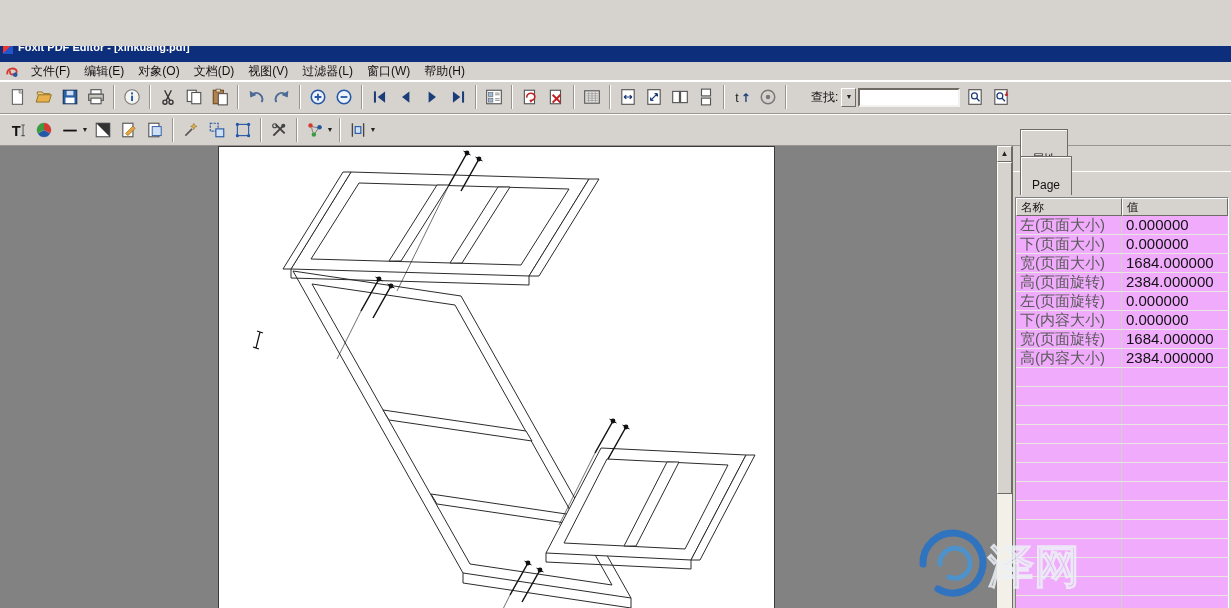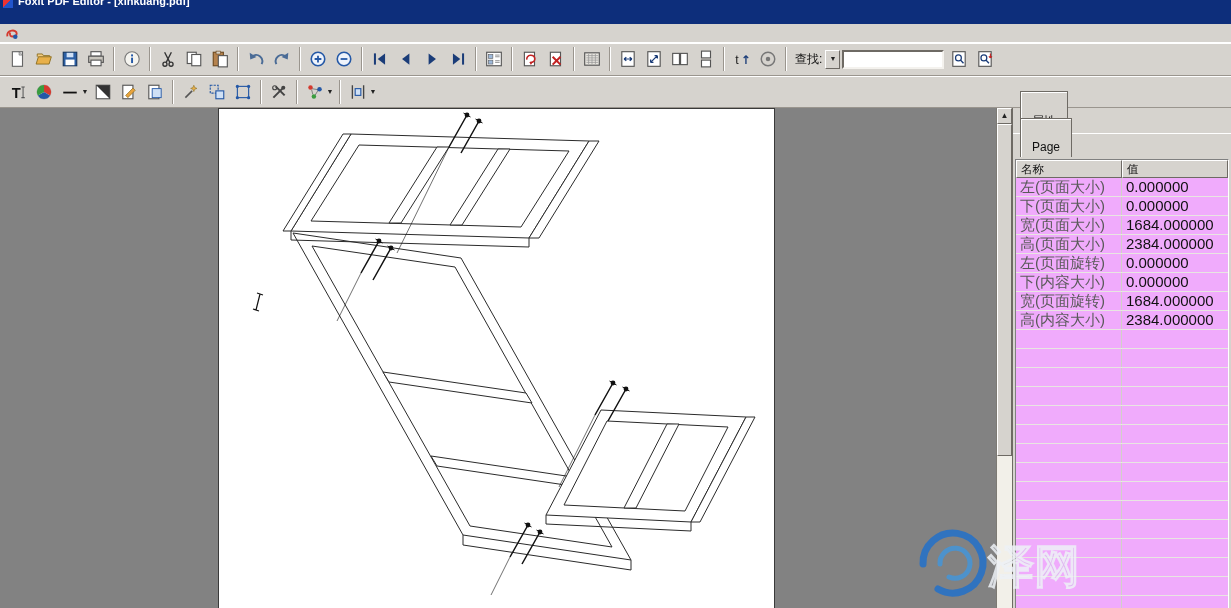--- a/index.html
+++ b/index.html
@@ -1,35 +1,35 @@
 <!DOCTYPE html>
 <html><head>
 <meta charset="utf-8">
 <style>
   html,body{margin:0;padding:0;background:#4a4a4a;}
   *{box-sizing:border-box;}
   .app{position:relative;width:1231px;height:608px;overflow:hidden;background:#d6d3ce;
        font-family:"Liberation Sans",sans-serif;user-select:none;}
   
-  .titlebar{height:24px;background:#0d2e7b;overflow:hidden;display:flex;align-items:flex-start;padding-left:3px;}
+  .titlebar{height:16px;background:#0d2e7b;overflow:hidden;display:flex;align-items:flex-start;padding-left:3px;margin-top:46px;}
   .titlebar .t{color:#fff;font-size:11px;font-weight:bold;line-height:16px;margin-top:-7px;white-space:nowrap;display:flex;gap:5px;align-items:center;}
   .titlebar .ticon{width:10px;height:10px;margin-top:3px;display:inline-block;background:linear-gradient(135deg,#e33 50%,#25c 50%);}
   
   .menubar{height:19px;display:flex;align-items:center;background:#d6d3ce;border-bottom:1px solid #ffffff;padding-left:3px;gap:0;}
   .menubar .appicon{width:16px;height:15px;margin:0 4px 0 1px;}
   .menu-item{font-size:12px;color:#111;padding:1px 7px;white-space:nowrap;}
   
   .toolbar{display:flex;align-items:center;background:#d6d3ce;border-bottom:1px solid #9a958e;box-shadow:inset 0 1px 0 #fff;padding-left:5px;}
   .toolbar.row1{height:33px;}
   .toolbar.row2{height:32px;}
   .tb-btn{width:26px;height:26px;display:flex;align-items:center;justify-content:center;flex:0 0 auto;}
   .tb-btn svg{display:block;}
   .tb-sep{width:2px;height:24px;border-left:1px solid #9a958e;border-right:1px solid #ffffff;margin:0 4px;flex:0 0 auto;}
   .dd{font-size:7px;color:#222;width:10px;text-align:center;flex:0 0 auto;margin-left:-3px;}
-  .find-cluster{display:flex;align-items:center;margin:0 2px 0 4px;gap:2px;flex:0 0 auto;}
+  .find-cluster{display:flex;align-items:center;margin:0 2px 0 20px;gap:2px;flex:0 0 auto;}
   .find-label{font-size:12px;color:#111;margin-right:1px;white-space:nowrap;}
   .find-combo{width:15px;height:19px;background:#d6d3ce;border:1px solid;border-color:#fff #6e6a64 #6e6a64 #fff;font-size:7px;line-height:16px;text-align:center;color:#222;}
   .find-input{width:102px;height:19px;background:#fff;border:2px solid;border-color:#6e6a64 #f4f2ee #f4f2ee #6e6a64;font-size:12px;padding:0 3px;font-family:"Liberation Sans",sans-serif;}
   
   .content{display:flex;height:516px;}
   .canvas{width:996px;position:relative;background:#828282;overflow:hidden;flex:0 0 auto;}
   .page{position:absolute;left:218px;top:0;width:557px;height:540px;background:#fff;border:1px solid #3a3a3a;}
   .page svg{position:absolute;left:0;top:0;}
   
   .vscroll{width:16px;flex:0 0 auto;background:#f2f0e9;border-left:1px solid #7d7a74;display:flex;flex-direction:column;align-items:center;}
@@ -63,20 +63,30 @@
       <span class="ticon"></span>
       <span>Foxit PDF Editor - [xinkuang.pdf]</span>
     </span>
   </div>
 
   <div class="menubar">
     <svg class="appicon" viewBox="0 0 16 16">
       <path d="M3 11 C2 4 13 3 13 8 c0 4 -9 5 -7 -1" stroke="#d43a2f" stroke-width="2" fill="none"></path>
       <circle cx="11.5" cy="11.5" r="2.4" fill="#2458a6"></circle>
     </svg>
+    <span id="menu-items" style="display:flex">
+        <span class="menu-item">文件(F)</span>
+        <span class="menu-item">编辑(E)</span>
+        <span class="menu-item">对象(O)</span>
+        <span class="menu-item">文档(D)</span>
+        <span class="menu-item">视图(V)</span>
+        <span class="menu-item">过滤器(L)</span>
+        <span class="menu-item">窗口(W)</span>
+        <span class="menu-item">帮助(H)</span>
+      </span>
   </div>
 
   <div id="toolbar-main" class="toolbar row1">
       <div class="tb-btn">
         <svg viewBox="0 0 16 16" width="18" height="18">
           <rect x="3" y="1.5" width="9" height="13" fill="#fff" stroke="#666"></rect>
           <path d="M9 1.5 l3 3 l-3 0 Z" fill="#ddd" stroke="#666" stroke-width=".6"></path>
         </svg>
       </div>
       <div class="tb-btn">
@@ -435,21 +445,21 @@
             </div>
             <div class="grid-row">
               <div class="gr-label">下(页面大小)</div>
               <div class="gr-value">0.000000</div>
             </div>
             <div class="grid-row">
               <div class="gr-label">宽(页面大小)</div>
               <div class="gr-value">1684.000000</div>
             </div>
             <div class="grid-row">
-              <div class="gr-label">高(页面大小)</div>
+              <div class="gr-label">高(页面旋转)</div>
               <div class="gr-value">2384.000000</div>
             </div>
             <div class="grid-row">
               <div class="gr-label">左(页面旋转)</div>
               <div class="gr-value">0.000000</div>
             </div>
             <div class="grid-row">
               <div class="gr-label">下(内容大小)</div>
               <div class="gr-value">0.000000</div>
             </div>

